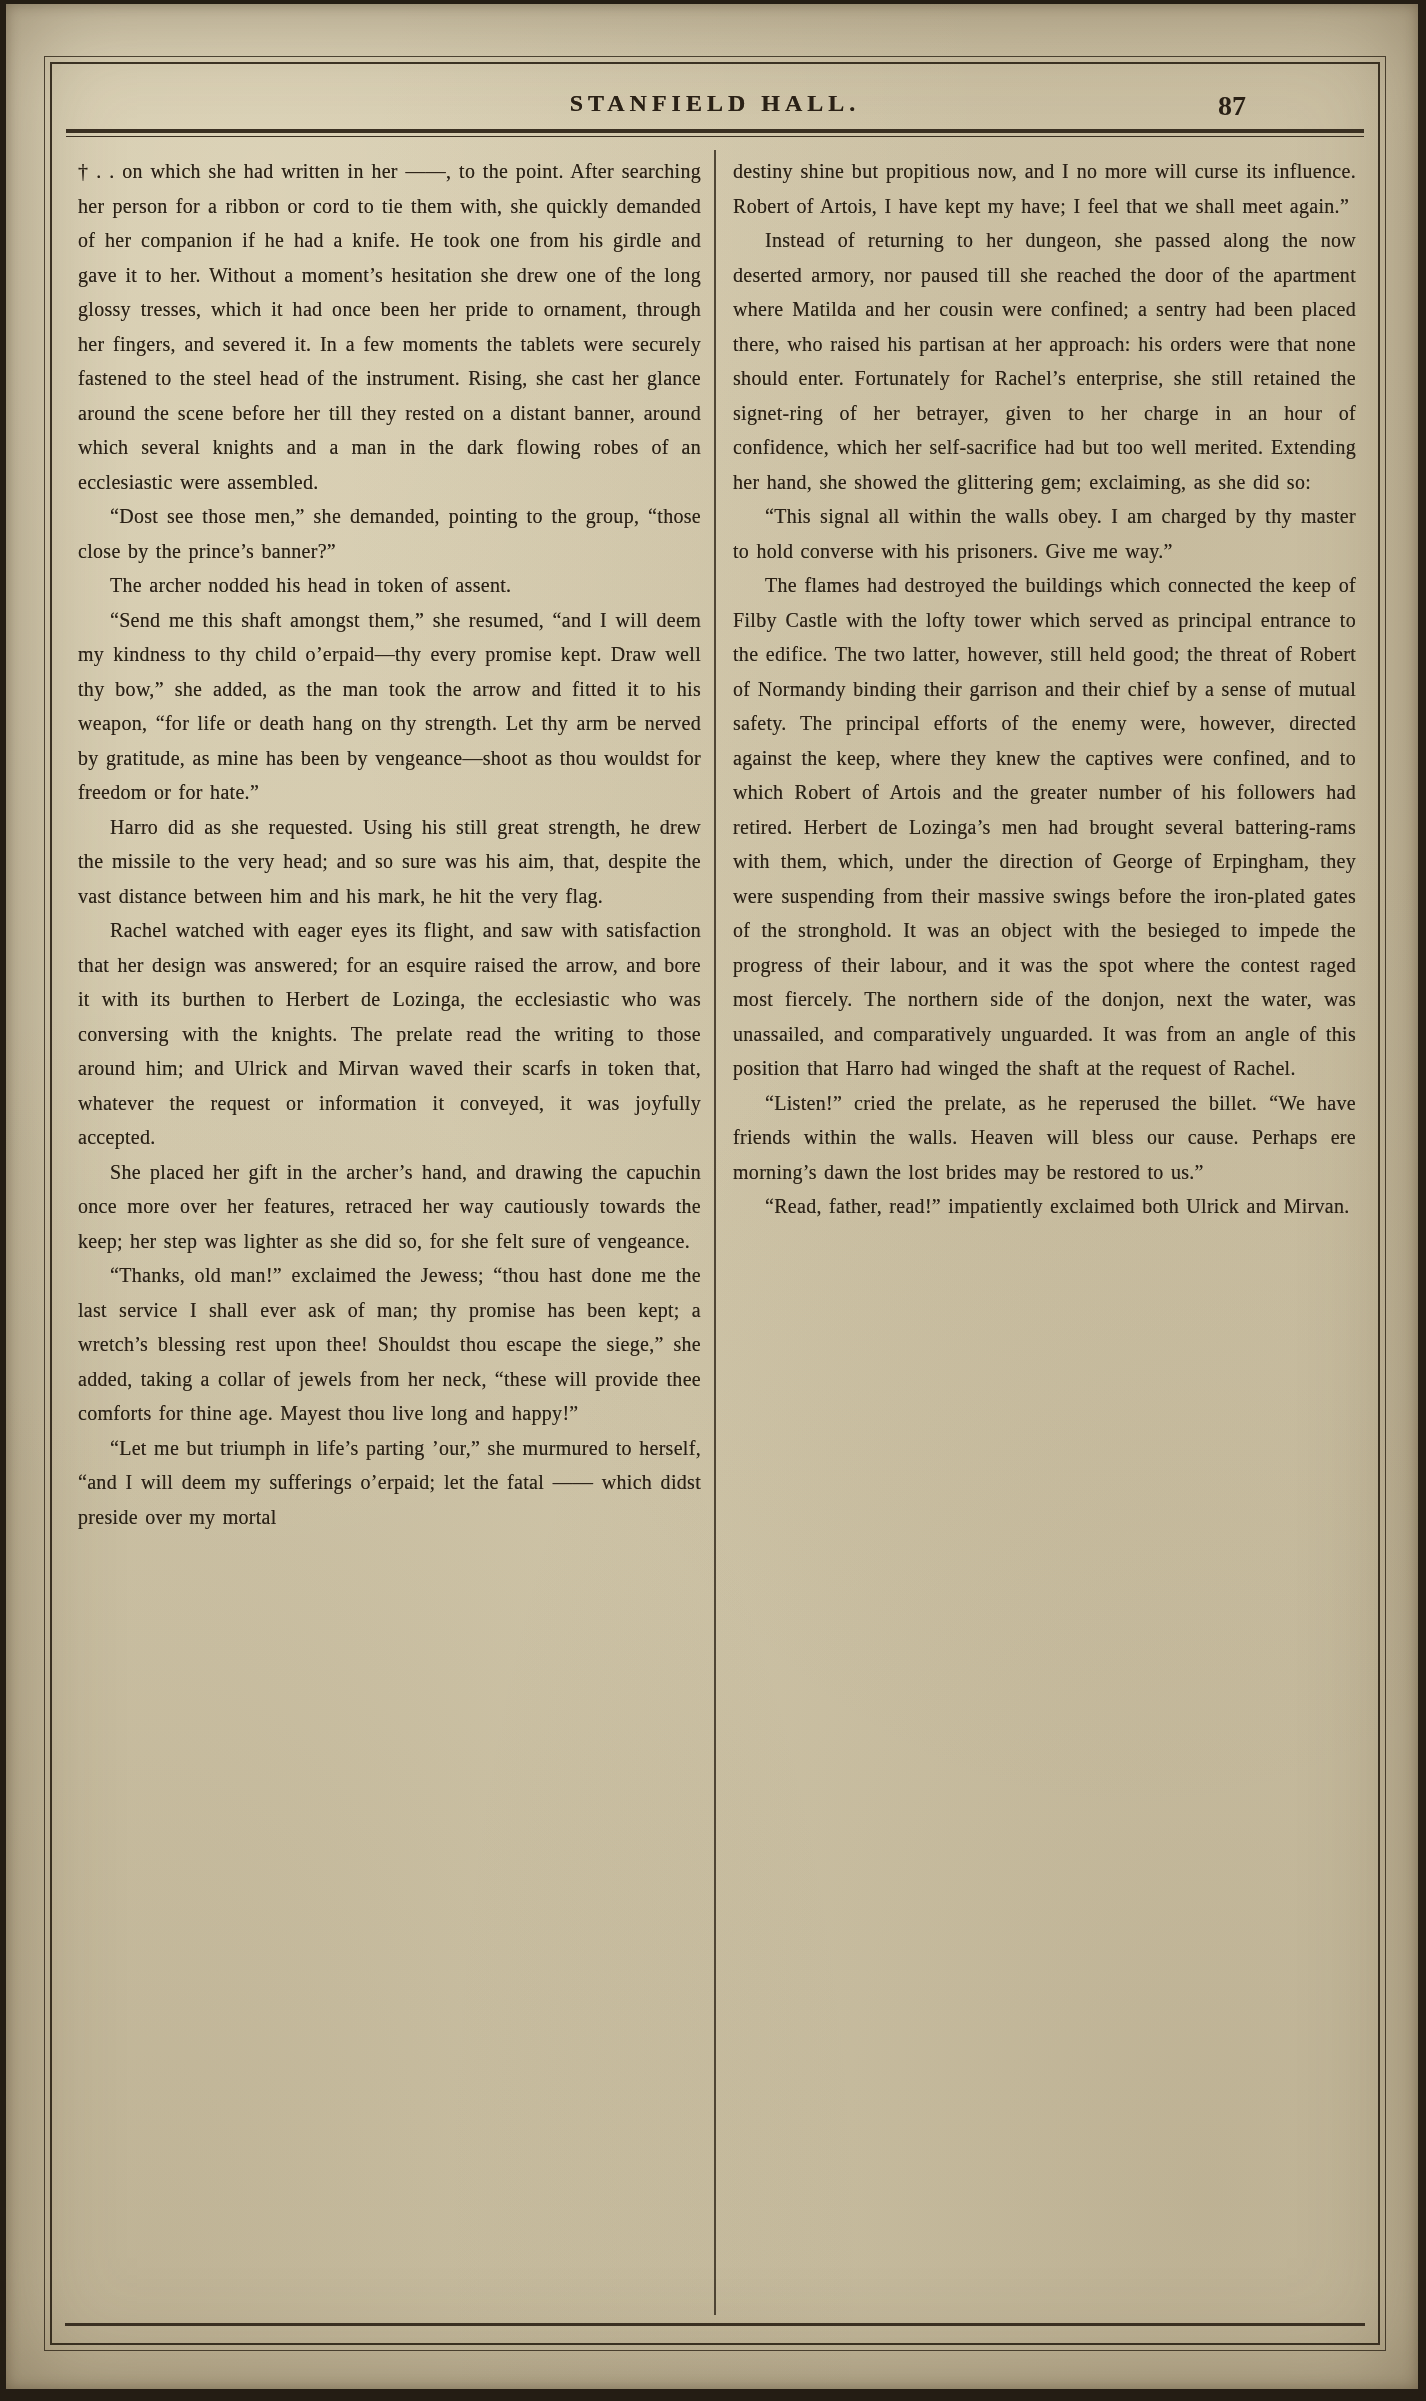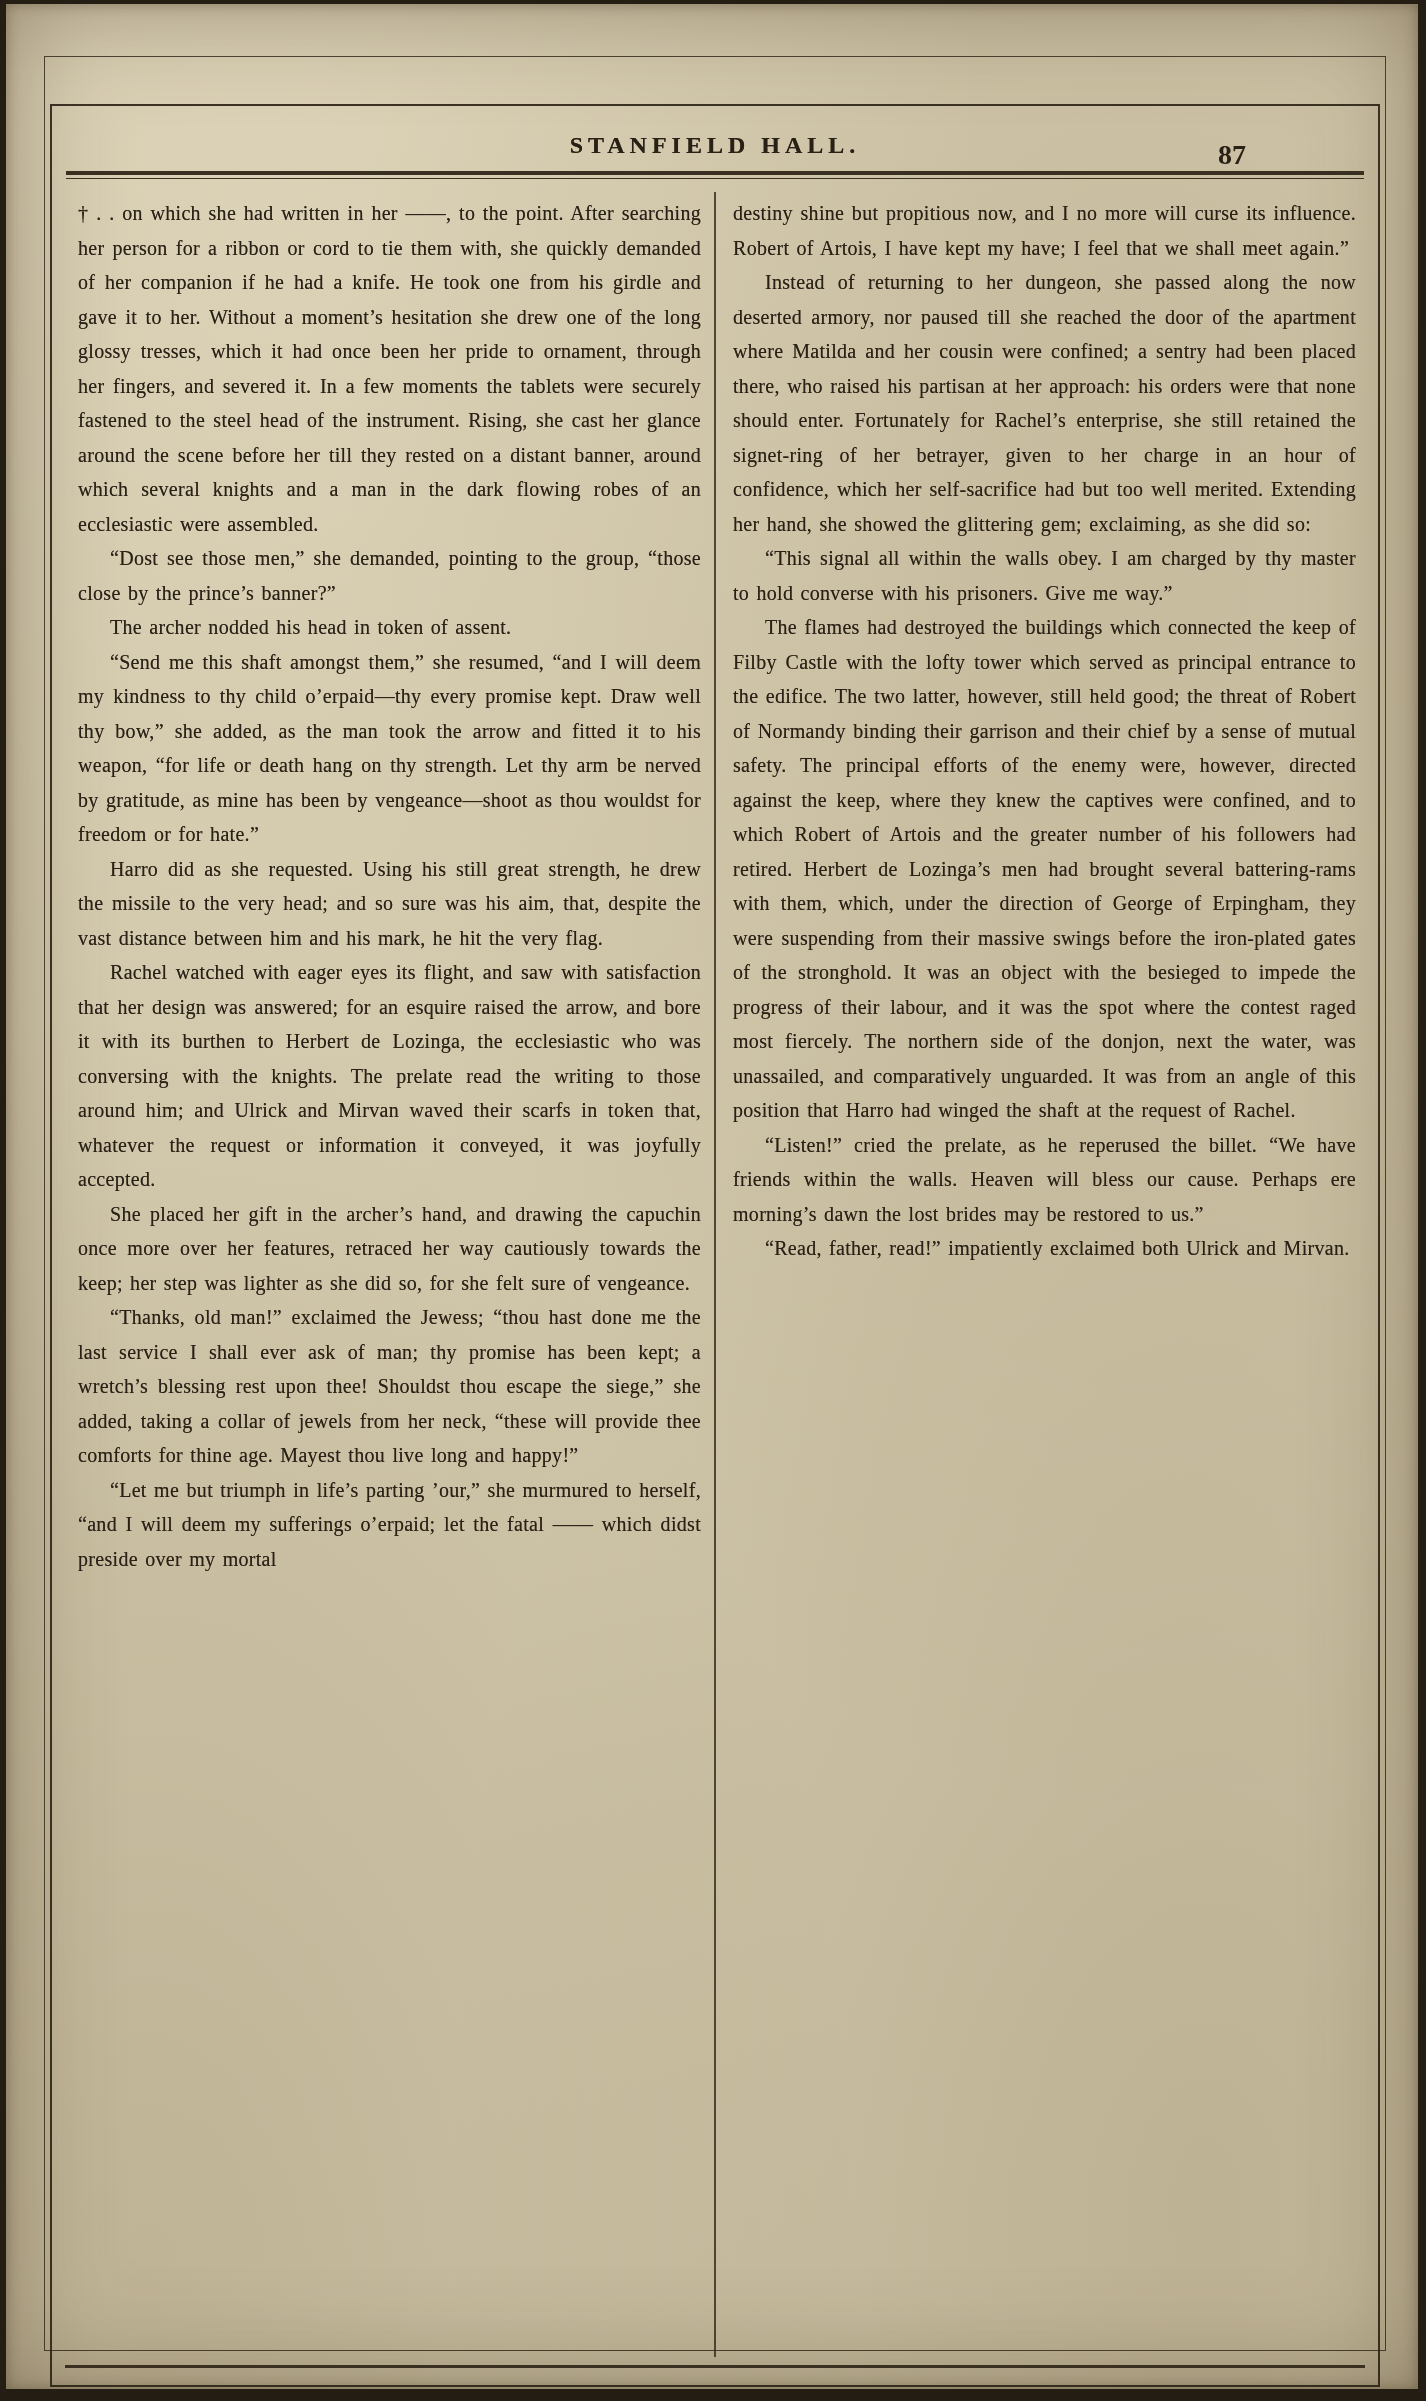--- a/index.html
+++ b/index.html
@@ -31,34 +31,33 @@
   .frame-outer{
     height:100%;
     border:1.5px solid rgba(52,42,28,0.85);
     padding:5px;
   }
   .frame{
     height:100%;
     border:2.5px solid rgba(46,37,24,0.92);
     display:flex;flex-direction:column;
     padding:6px 10px 16px;
-    margin-top:42px;
   }
   header.page-head{
     position:relative;
     display:flex;align-items:baseline;justify-content:center;
     padding:20px 0 12px;
   }
   .running-title{
     font-weight:bold;font-size:24px;letter-spacing:5px;
     color:var(--ink);
     text-shadow:0 0 0.5px rgba(42,33,22,0.7);
   }
   .page-number{
-    position:absolute;right:122px;bottom:0;
+    position:absolute;right:122px;bottom:7px;
     font-size:28px;font-weight:bold;color:var(--ink);
   }
   .rule-double{
     height:11px;margin:0 4px;position:relative;
     border-top:4px solid var(--rule);
   }
   .rule-double::after{
     content:"";position:absolute;left:0;right:0;top:3px;
     border-top:1.5px solid var(--rule);
   }

